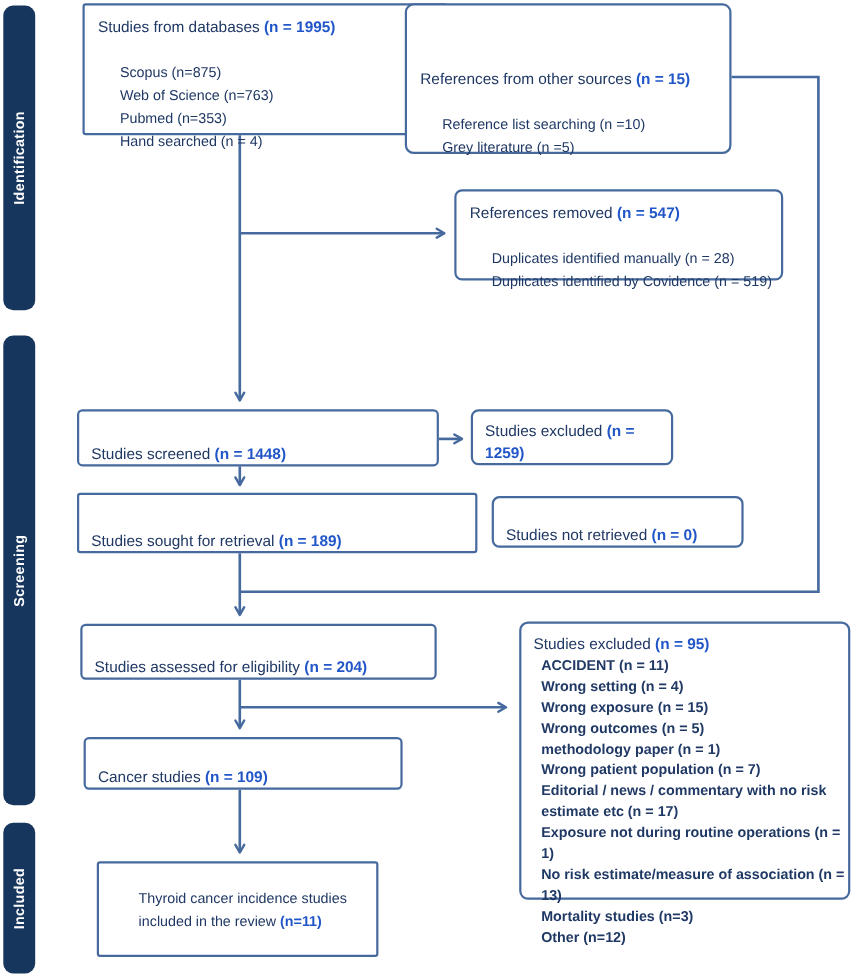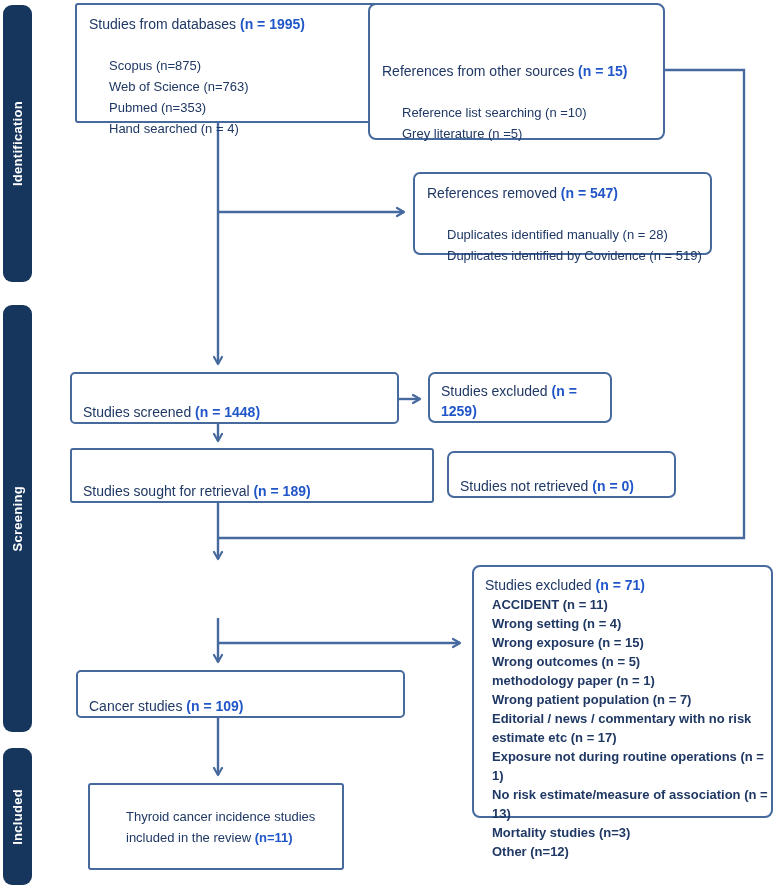--- a/index.html
+++ b/index.html
@@ -102,39 +102,42 @@
     <div><span>Studies excluded </span><span class="n">(n = 1259)</span></div>
   </div>
 
   <div class="box simple" style="left:70px;top:448px;width:364px;height:55px;border-radius:3px;">
     <div><span>Studies sought for retrieval </span><span class="n">(n = 189)</span></div>
   </div>
   <div class="box simple" style="left:428px;top:451px;width:229px;height:47px;border-radius:7px;margin-left:19px;">
     <div><span>Studies not retrieved </span><span class="n">(n = 0)</span></div>
   </div>
 
+  <div class="box simple" style="left:73px;top:567px;width:324px;height:51px;">
+    <div><span>Studies assessed for eligibility </span><span class="n">(n = 204)</span></div>
+  </div>
 
   <div class="box listbox" id="box-excluded2" style="left:472px;top:565px;width:301px;height:253px;border-radius:8px;">
-    <div class="hd"><span>Studies excluded </span><span class="n">(n = 71)</span></div>
+    <div class="hd"><span>Studies excluded </span><span class="n">(n = 95)</span></div>
     <div class="xlist">
         <div>ACCIDENT (n = 11)</div>
         <div>Wrong setting (n = 4)</div>
         <div>Wrong exposure (n = 15)</div>
         <div>Wrong outcomes (n = 5)</div>
         <div>methodology paper (n = 1)</div>
         <div>Wrong patient population (n = 7)</div>
         <div>Editorial / news / commentary with no risk estimate etc (n = 17)</div>
         <div>Exposure not during routine operations (n = 1)</div>
         <div>No risk estimate/measure of association (n = 13)</div>
         <div>Mortality studies (n=3)</div>
         <div>Other (n=12)</div>
       </div>
   </div>
 
-  <div class="box simple" style="left:76px;top:670px;width:329px;height:48px;">
+  <div class="box simple" style="left:76px;top:670px;width:290px;height:48px;">
     <div><span>Cancer studies </span><span class="n">(n = 109)</span></div>
   </div>
 
   <div class="box" id="box-included" style="left:88px;top:783px;width:256px;height:87px;border-radius:3px;">
     <div><span>Thyroid cancer incidence studies included in the review </span><span class="n">(n=11)</span></div>
   </div>
 
 </div>
 
 </body></html>

